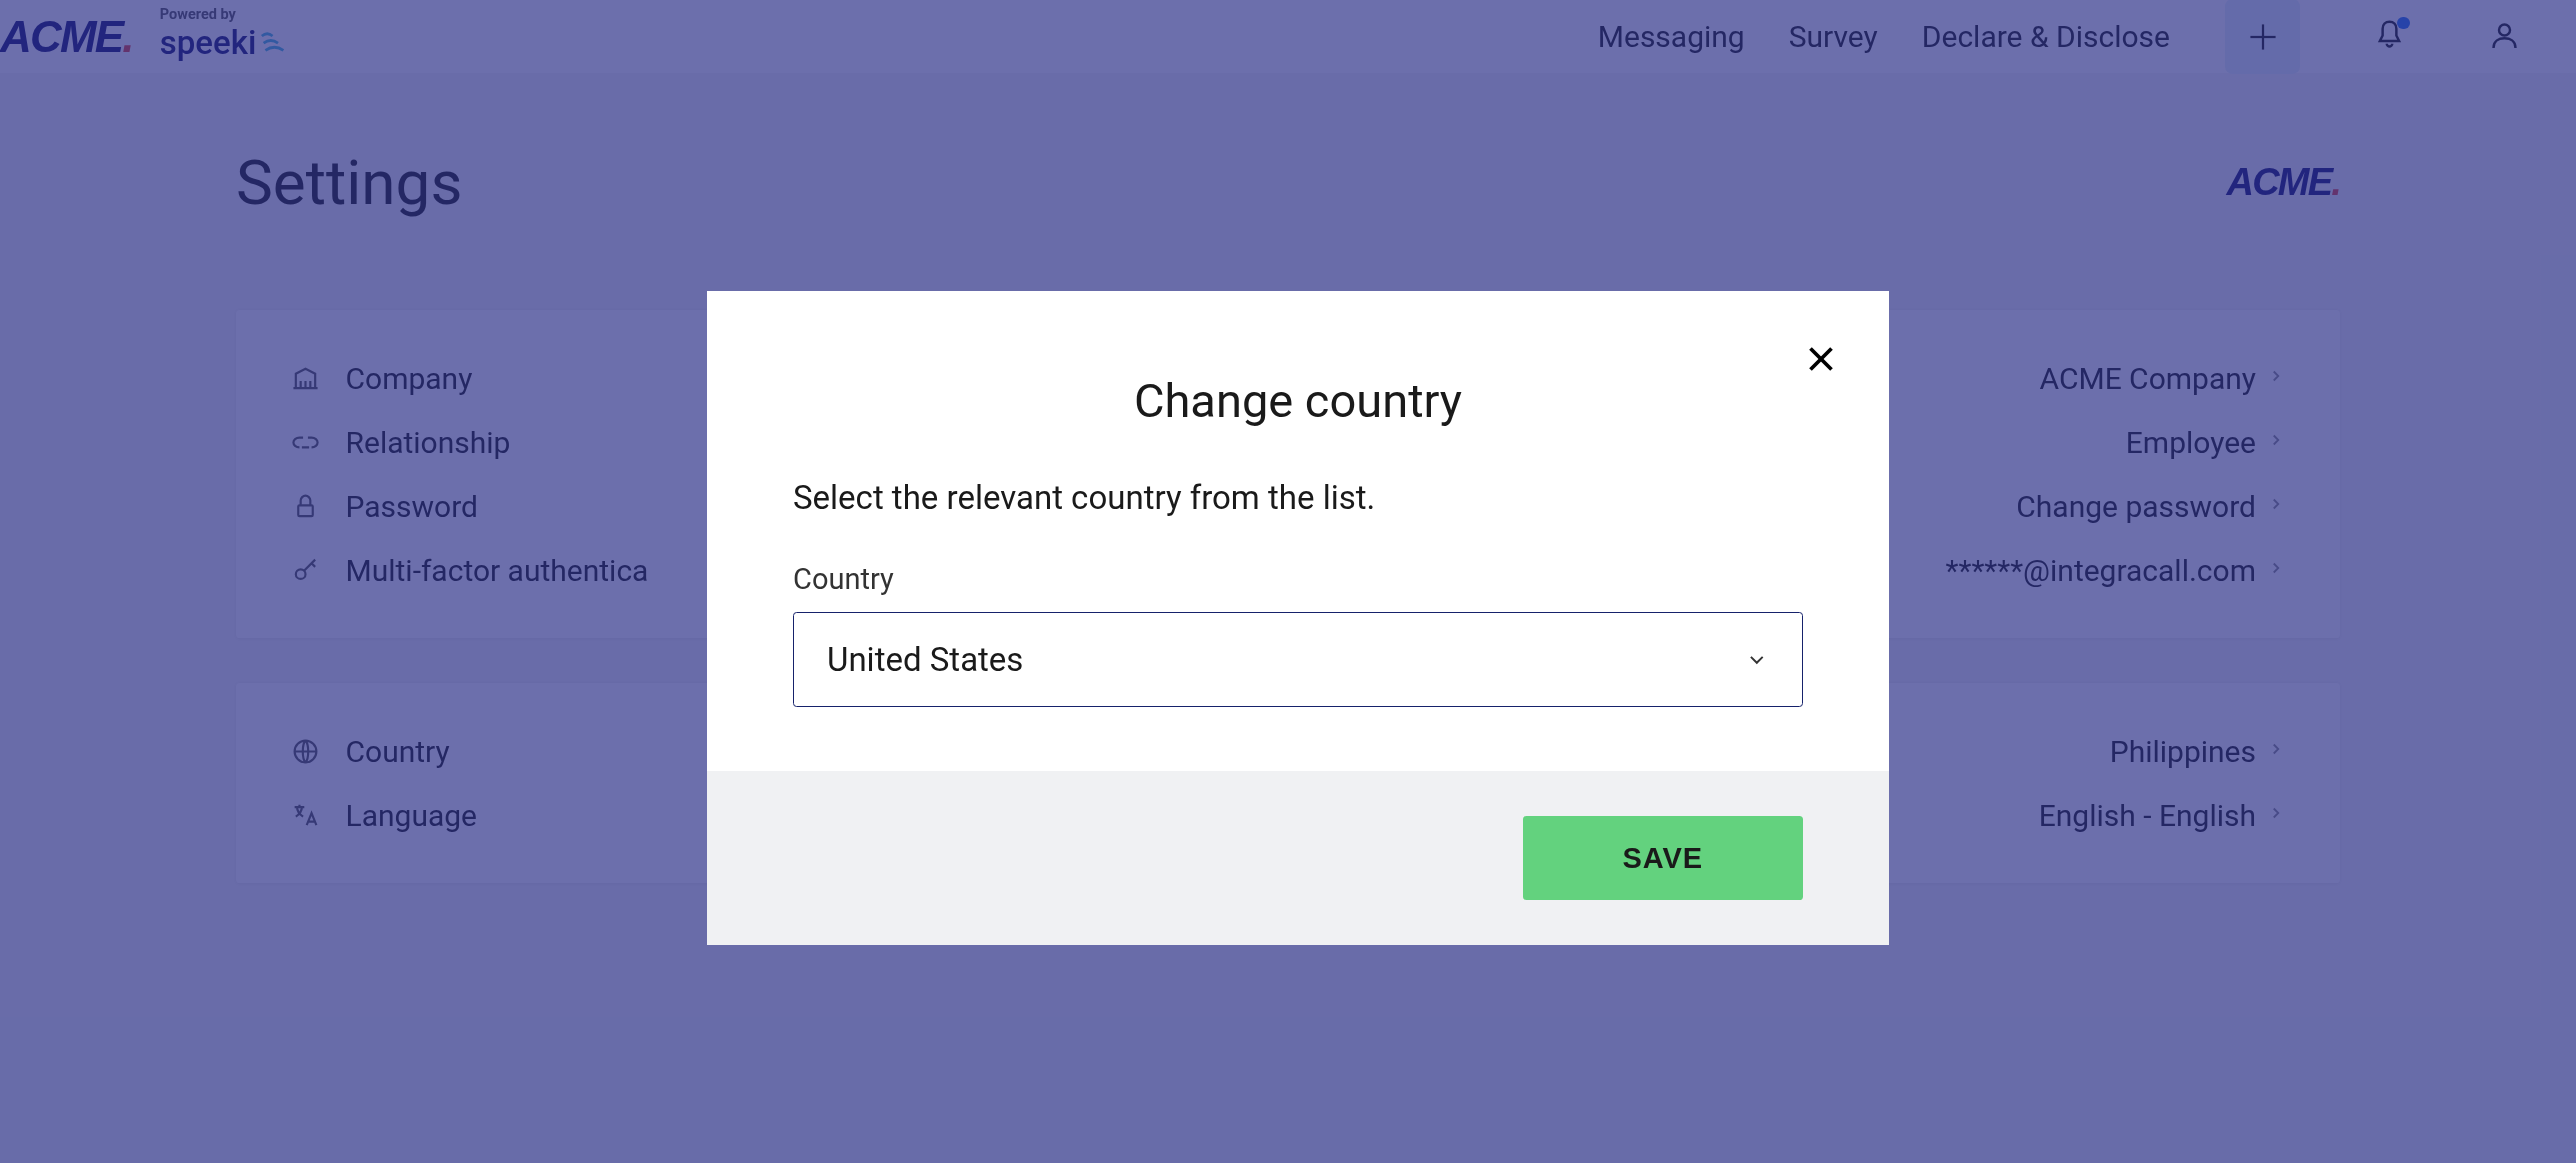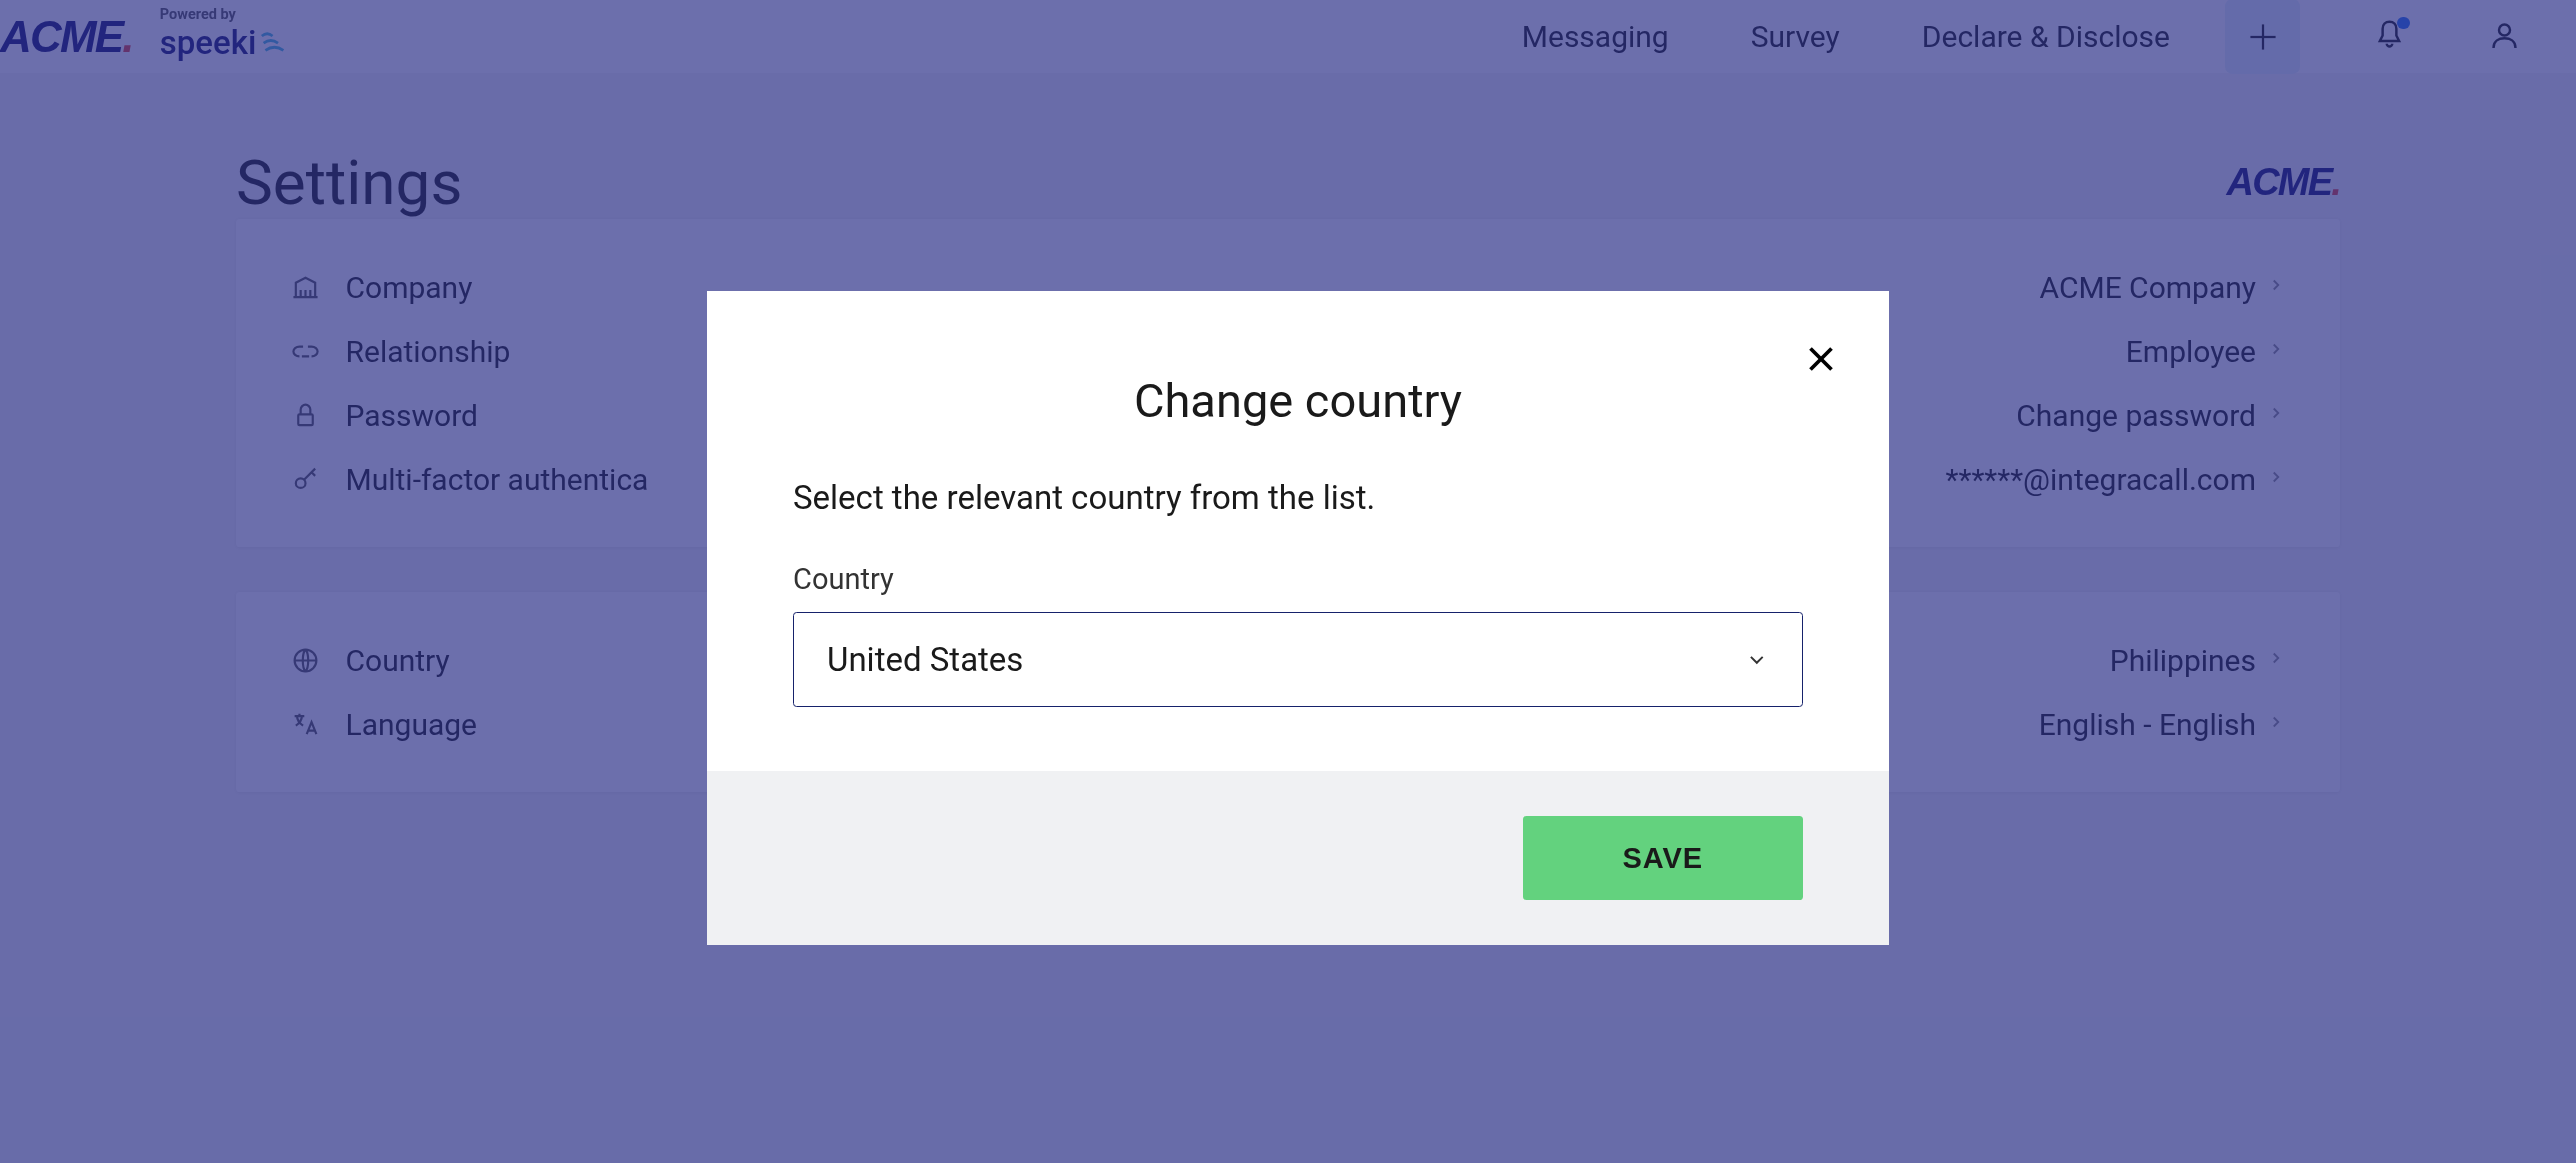--- a/index.html
+++ b/index.html
@@ -61,21 +61,21 @@
       font-size: 33px;
       font-weight: 500;
       color: #2d2c7c;
     }
     .speeki-icon {
       display: inline-block;
     }
     .nav-links {
       display: flex;
       align-items: flex-end;
-      gap: 82px;
+      gap: 44px;
       margin-left: auto;
       margin-right: 55px;
     }
     .nav-link {
       font-size: 30px;
       color: #333;
       text-decoration: none;
       cursor: pointer;
     }
     .add-btn {
@@ -113,20 +113,21 @@
     }
     
     
     .main-content {
       padding: 73px 236px 0 236px;
     }
     .page-header-row {
       display: flex;
       justify-content: space-between;
       align-items: center;
+      margin-bottom: 91px;
     }
     .page-title {
       font-size: 62px;
       font-weight: 400;
       color: #333;
     }
     .content-logo {
       font-family: Arial, sans-serif;
       font-weight: 900;
       font-size: 38px;

